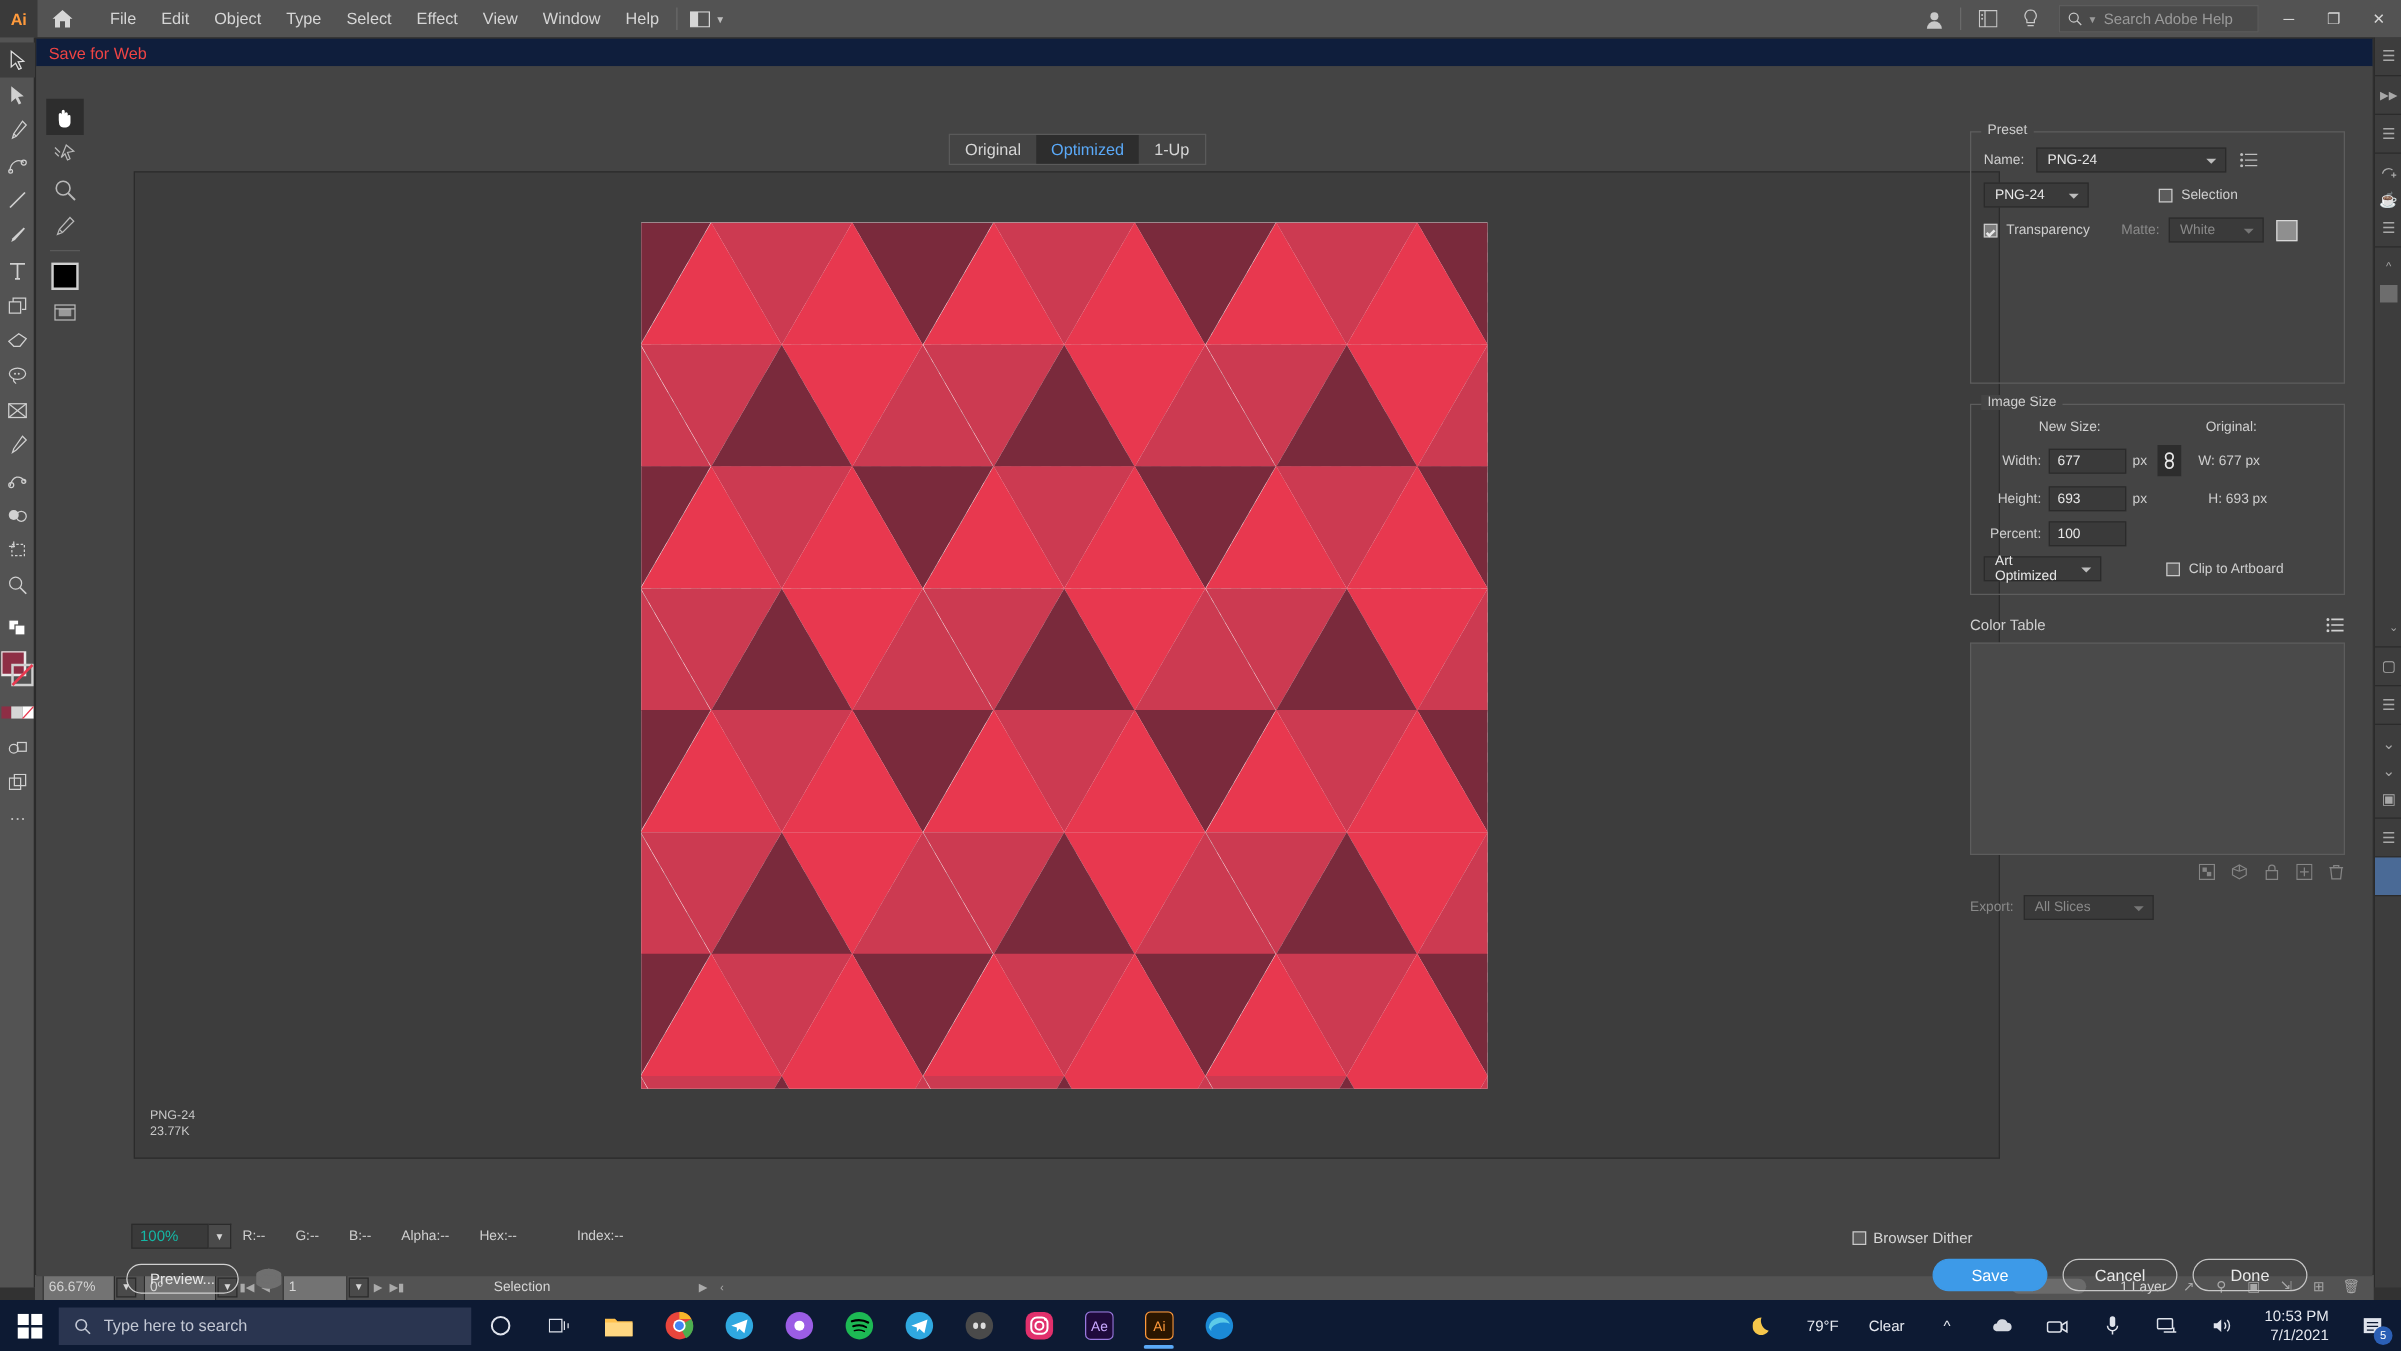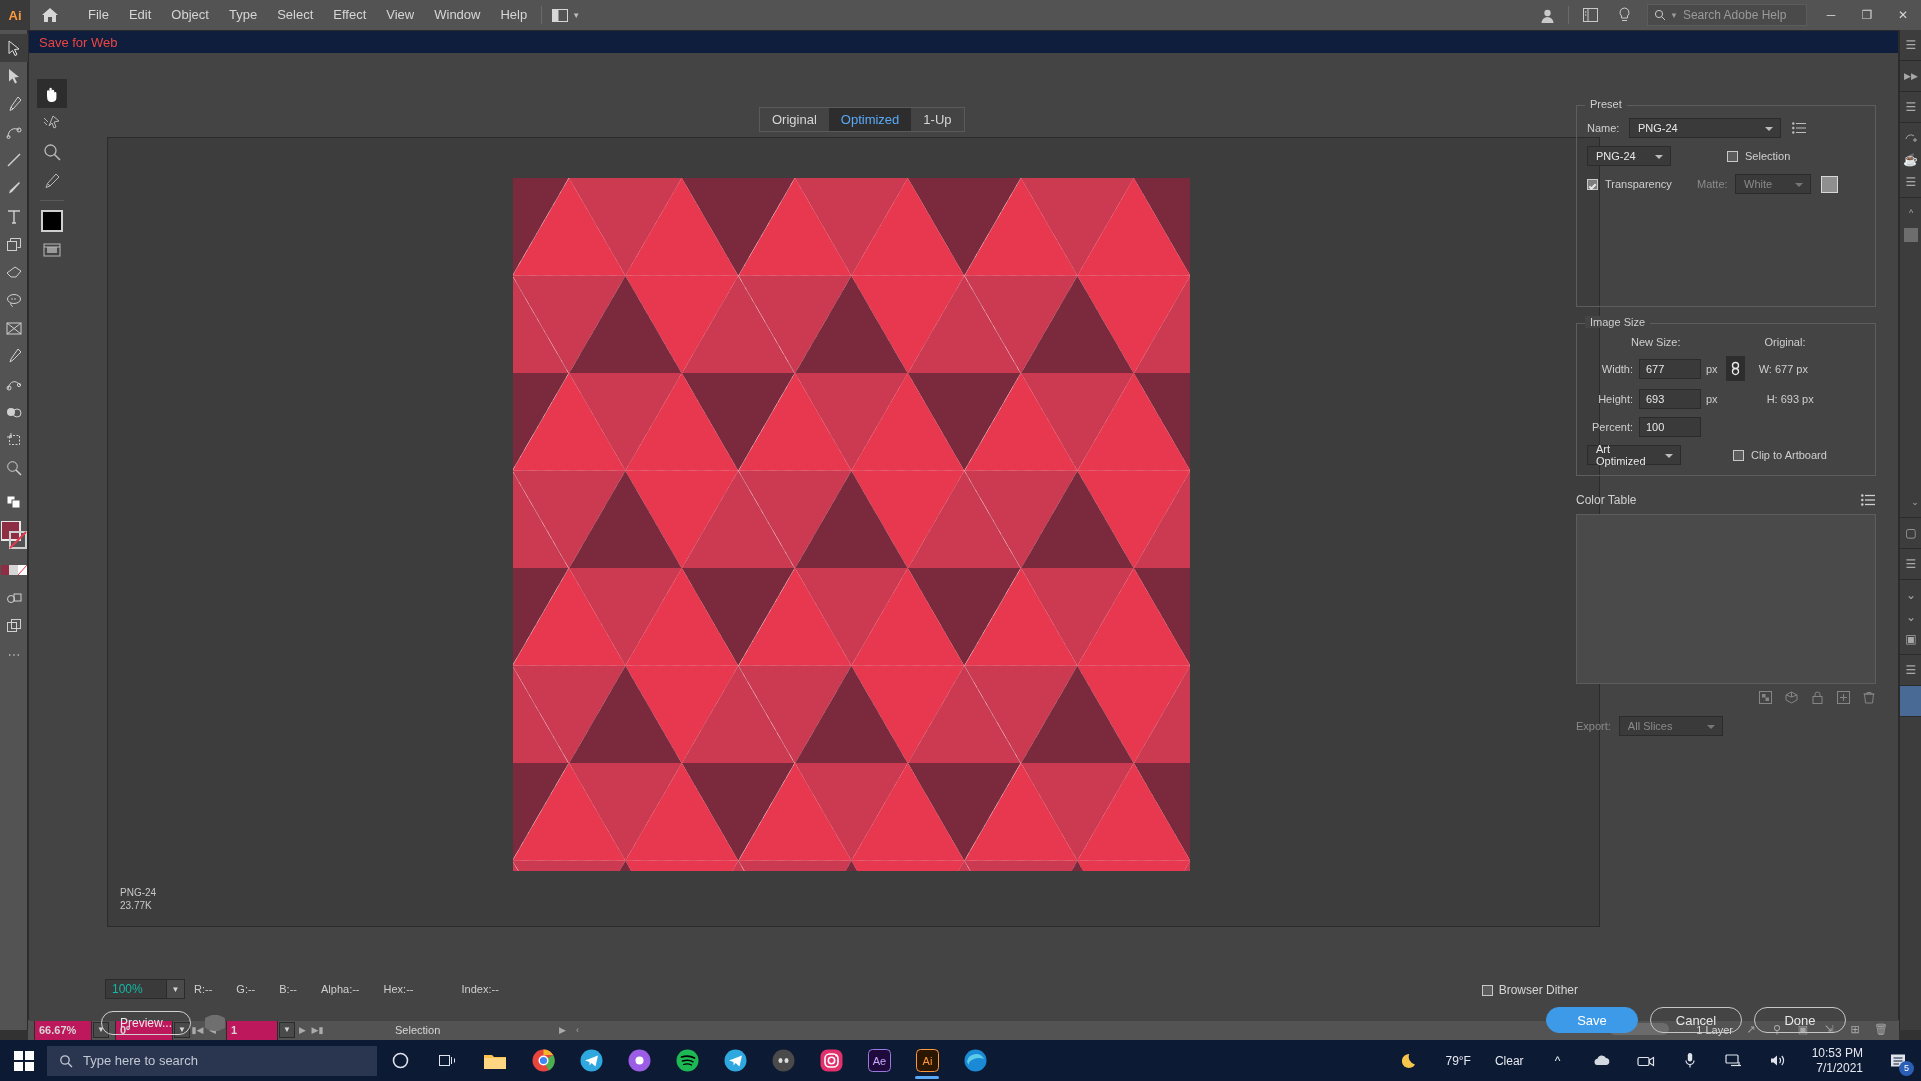--- a/index.html
+++ b/index.html
@@ -48,22 +48,22 @@
   }
   .dock-grp{ border-bottom:1px solid #2b2b2b; padding:4px 0; }
   .dock-ico{ width:22px; height:22px; display:flex; align-items:center; justify-content:center; color:#a8a8a8;}
 
   
   .ai-status{
     position:absolute; left:28px; bottom:41px; width:1871px; height:22px;
     background:#535353; border-top:1px solid #2b2b2b; display:flex; align-items:center;
     font-size:11px; color:#d6d6d6;
   }
-  .st-field{ height:16px; background:#be185d; border:1px solid #2b2b2b; display:flex; align-items:center;
-     padding:12px 4px; margin-left:6px; font-size:11px;font-weight:bold;}
+  .st-field{ height:16px; background:#737373; border:1px solid #2b2b2b; display:flex; align-items:center;
+     padding:12px 4px; margin-left:6px; font-size:11px;}
   .st-caret{ width:16px; height:16px; background:#4a4a4a; border:1px solid #2b2b2b; margin-left:1px;
      display:flex; align-items:center; justify-content:center; font-size:8px;}
   .st-nav{ width:15px; height:18px; display:flex; align-items:center; justify-content:center; color:#aaa; font-size:9px;}
   .st-sel{ margin-left:70px; width:160px; }
   .st-right{ margin-left:auto; display:flex; align-items:center; gap:10px; padding-right:10px;}
   .st-right .sico{ width:16px;height:16px;display:flex;align-items:center;justify-content:center;color:#a8a8a8;}
   .st-scroll{ position:absolute; right:230px; top:4px; width:60px; height:12px; background:#6b6b6b; border-radius:6px;}
 
   
   .sfw{

